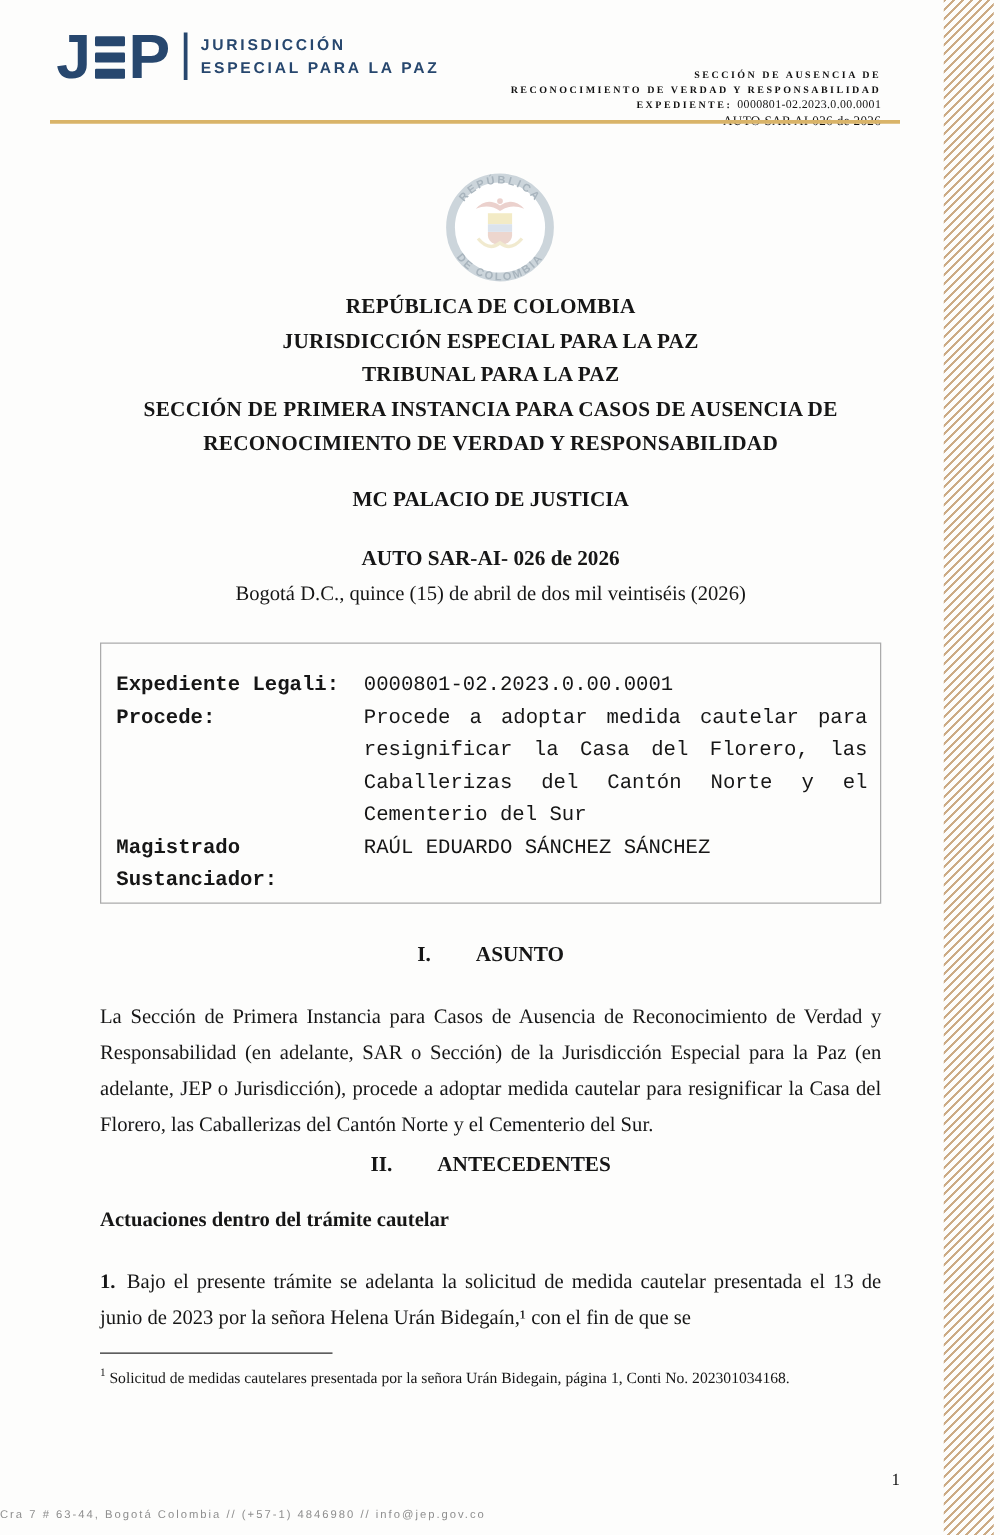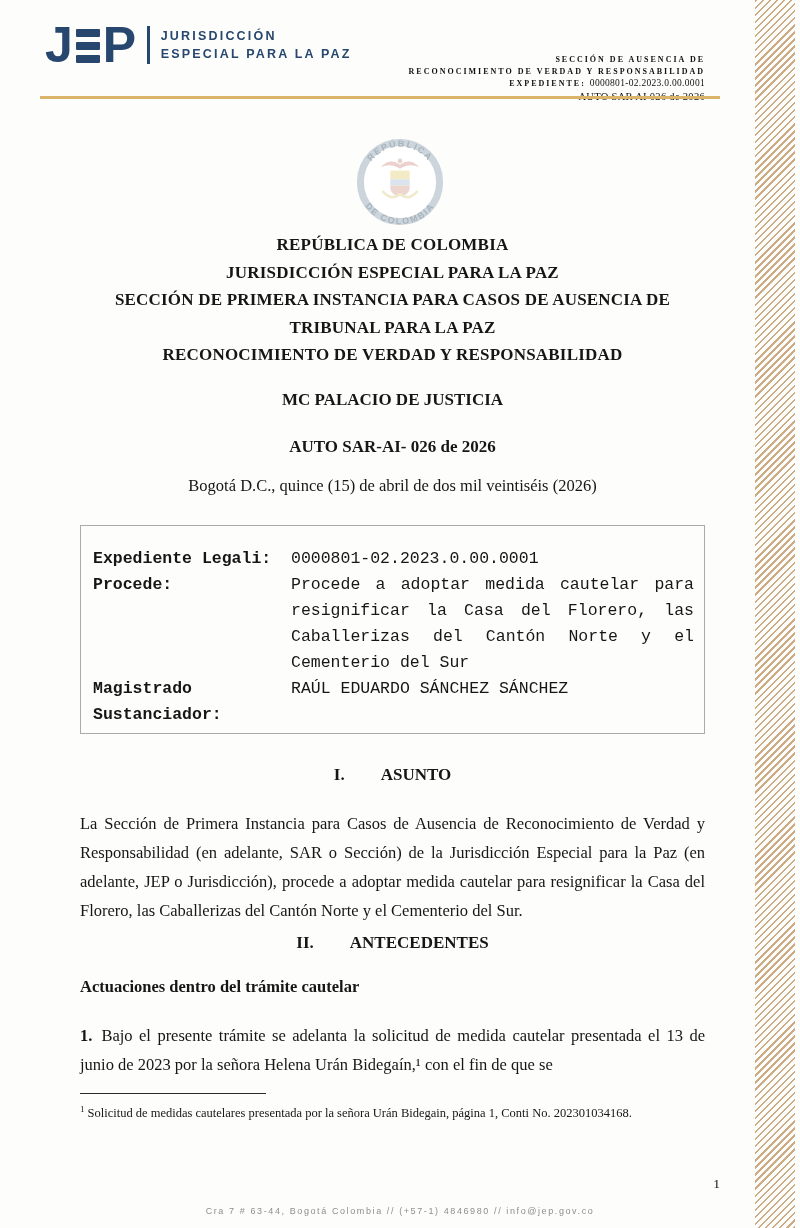--- a/index.html
+++ b/index.html
@@ -45,42 +45,42 @@
   .seal { position:absolute; top:138px; left:356px; width:88px; height:88px; }
   .seal-text { font-family:"Liberation Sans", sans-serif; font-size:10px;
                font-weight:bold; fill:#a8b4bd; letter-spacing:2px; }
 
   
   .content { position:absolute; top:231px; left:80px; width:625px; font-size:16.5px; }
   .title-block div { text-align:center; font-weight:bold; font-size:17px;
                      line-height:27.5px; letter-spacing:0.2px; }
   .doc-subtitle { text-align:center; font-weight:bold; font-size:17px; margin-top:21px; }
   .auto-title   { text-align:center; font-weight:bold; font-size:17px; margin-top:27px; }
-  .date-line    { text-align:center; font-size:16.5px; margin-top:19px; }
+  .date-line    { text-align:center; font-size:16.5px; margin-top:8px; }
 
   .case-table { margin-top:29px; border:1px solid #ababab;
                 padding:20px 10px 5px 12px;
                 display:grid; grid-template-columns:198px 1fr;
                 line-height:26px; font-size:16.5px;font-family:Liberation Mono, monospace; }
   .ct-label { font-weight:bold; }
   .just { text-align:justify; }
 
   .sec-heading { margin-top:31px; text-align:center; font-weight:bold; font-size:17px; }
   .sec-heading.second { margin-top:8px; }
   .sec-num { margin-right:36px; }
   .para { margin:24px 0 0 0; text-align:justify; line-height:29px; }
   .para-num { margin-right:9px; }
   .subheading { margin-top:24px; font-weight:bold; font-size:16.5px; }
 
   .footnote-rule { margin-top:14px; width:186px; border-top:1.5px solid #2a2a2a; }
   .footnote { margin:6px 0 0 0; font-size:12.5px; line-height:19px; text-align:justify; }
   .footnote sup { font-size:9px; margin-right:3px; }
 
   .page-number { position:absolute; right:80px; bottom:36px; font-size:13.5px; color:#111; }
-  .page-footer { position:absolute; bottom:12px; left:0; width:100%; text-align:center;
+  .page-footer { position:absolute; bottom:12px; left:0; width:100%; text-align:left;
                  font-family:"Liberation Sans", sans-serif; font-size:9px;
                  letter-spacing:1.6px; color:#8e8e8e; }
 </style>
 </head>
 <body>
 
 <div class="page">
 
   <div class="stripe-band"></div>
 
@@ -132,22 +132,22 @@
       <text class="seal-text"><textPath href="#sealTop" startOffset="50%" text-anchor="middle">REPÚBLICA</textPath></text>
       <text class="seal-text"><textPath href="#sealBot" startOffset="50%" text-anchor="middle">DE COLOMBIA</textPath></text>
     </svg>
   </div>
 
   <main class="content">
 
     <div class="title-block">
       <div>REPÚBLICA DE COLOMBIA</div>
       <div>JURISDICCIÓN ESPECIAL PARA LA PAZ</div>
+      <div>TRIBUNAL PARA LA PAZ</div>
       <div>SECCIÓN DE PRIMERA INSTANCIA PARA CASOS DE AUSENCIA DE</div>
-      <div>TRIBUNAL PARA LA PAZ</div>
       <div>RECONOCIMIENTO DE VERDAD Y RESPONSABILIDAD</div>
     </div>
 
     <div class="doc-subtitle">MC PALACIO DE JUSTICIA</div>
     <div class="auto-title">AUTO SAR-AI- 026 de 2026</div>
     <div class="date-line">Bogotá D.C., quince (15) de abril de dos mil veintiséis (2026)</div>
 
     <div class="case-table">
       <div class="ct-label">Expediente Legali:</div>
       <div class="ct-value">0000801-02.2023.0.00.0001</div>

